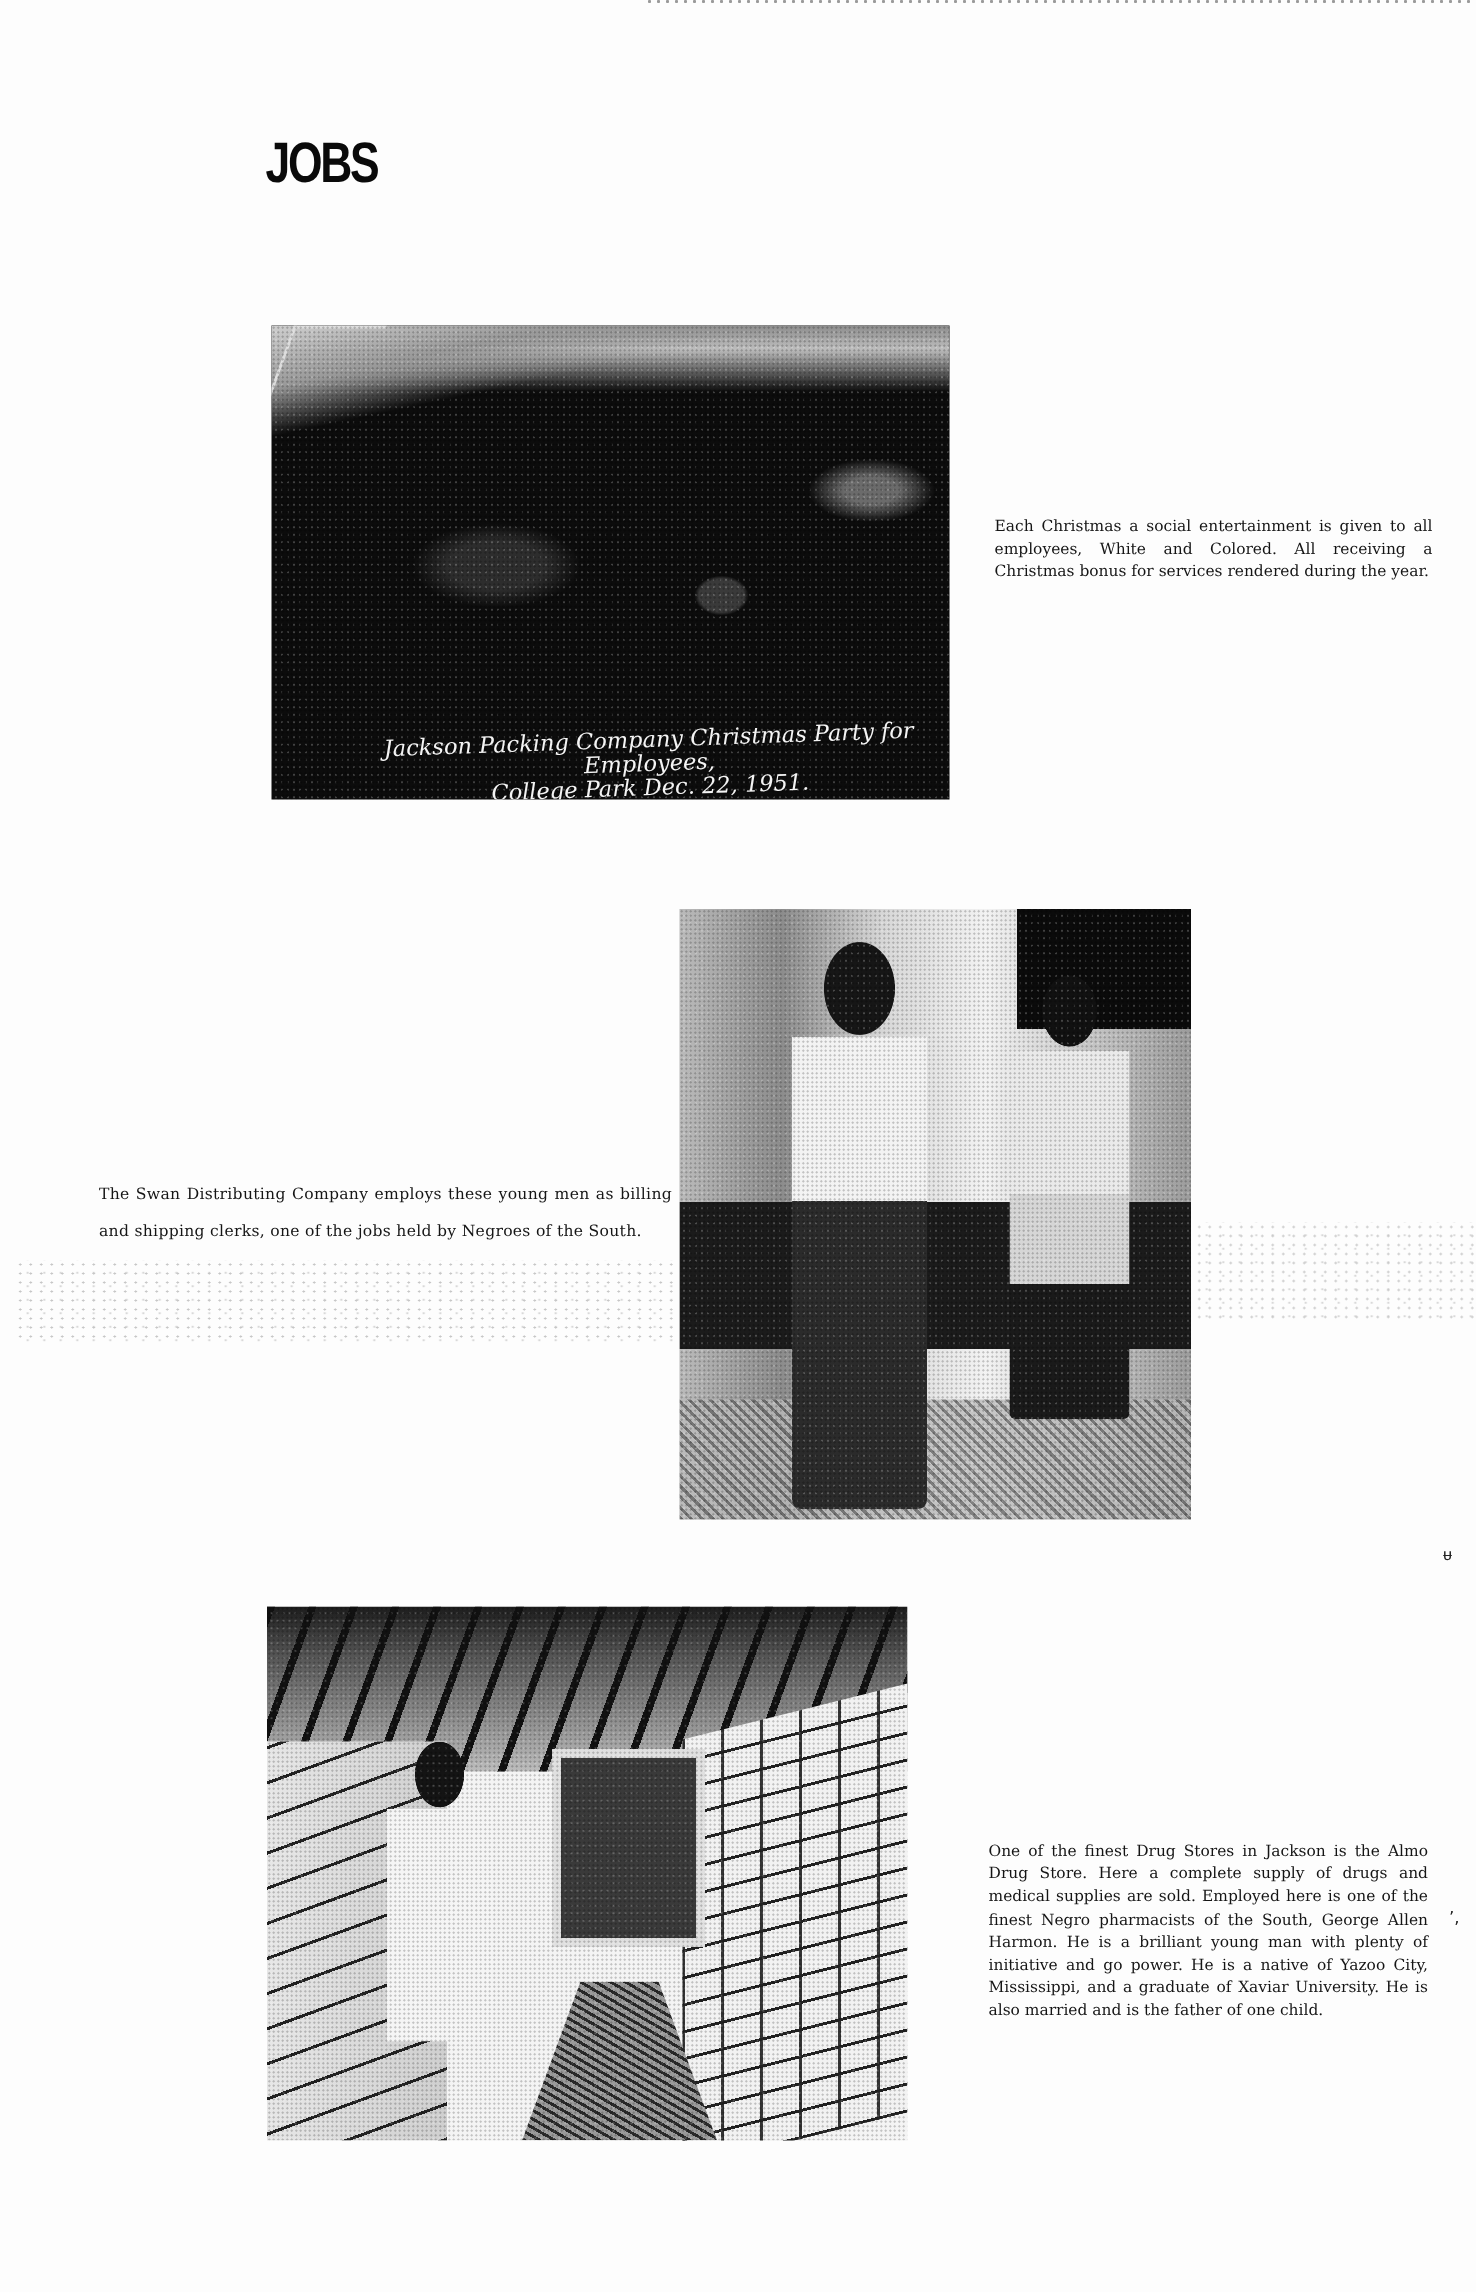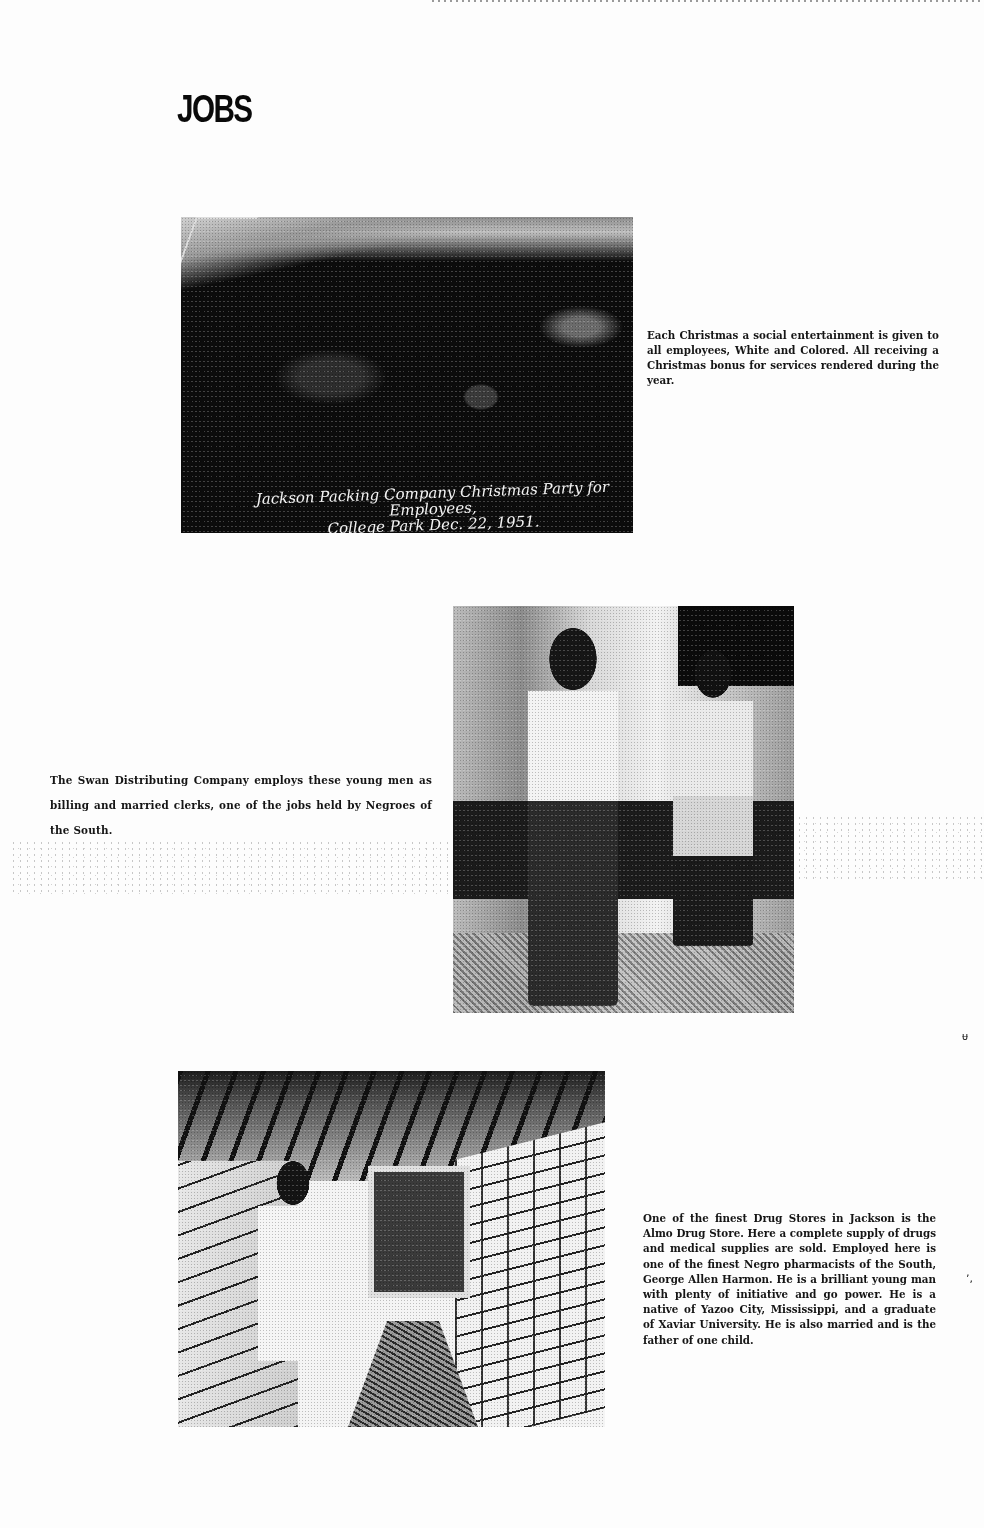--- a/index.html
+++ b/index.html
@@ -15,21 +15,21 @@
   }
   .page-title {
     position: absolute; left: 177px; top: 88px; margin: 0;
     font-family: "Liberation Sans", sans-serif; font-weight: bold;
     font-size: 38px; letter-spacing: -2px; transform: scaleX(0.78);
     transform-origin: left top; color: #0a0a0a;
   }
   .photo { position: absolute; overflow: hidden; background: #222; }
   .photo .layer { position: absolute; inset: 0; }
   .caption {
-    position: absolute; margin: 0; font-weight: bold; color: #151515;
+    position: absolute; margin: 16px; font-weight: normal; color: #151515;
     font-family: "DejaVu Serif", serif; text-align: justify;
   }
   .cap1 { left: 647px; top: 328px; width: 292px; font-size: 10.3px; line-height: 15px; }
   .cap2 { left: 50px; top: 768px; width: 382px; font-size: 10.4px; line-height: 25px; letter-spacing: 0.2px; }
   .cap3 { left: 643px; top: 1211px; width: 293px; font-size: 10.3px; line-height: 15.2px; }
 
   
   .p1 { left: 181px; top: 217px; width: 452px; height: 316px; background: #0c0c0c; }
   .p1 .ceiling { background:
       linear-gradient(168deg, #cfcfcf 0%, #9a9a9a 10%, transparent 18%),
@@ -111,21 +111,21 @@
   <div class="garland"></div>
   <div class="chair"></div>
   <div class="layer noise"></div>
   <div class="script">
     <div>Jackson Packing Company Christmas Party for Employees,</div>
     <div>College Park Dec. 22, 1951.</div>
   </div>
 </div>
 <p class="caption cap1">Each Christmas a social entertainment is given to all employees, White and Colored. All receiving a Christmas bonus for services rendered during the year.</p>
 
-<p class="caption cap2">The Swan Distributing Company employs these young men as billing and married clerks, one of the jobs held by Negroes of the South.</p>
+<p class="caption cap2">The Swan Distributing Company employs these young men as billing and shipping clerks, one of the jobs held by Negroes of the South.</p>
 <div class="speckle sp-left"></div>
 <div class="photo p2">
   <div class="layer bg"></div>
   <div class="layer topdark"></div>
   <div class="layer floor"></div>
   <div class="man1"></div>
   <div class="man2"></div>
   <div class="layer noise"></div>
 </div>
 <div class="speckle sp-right"></div>

